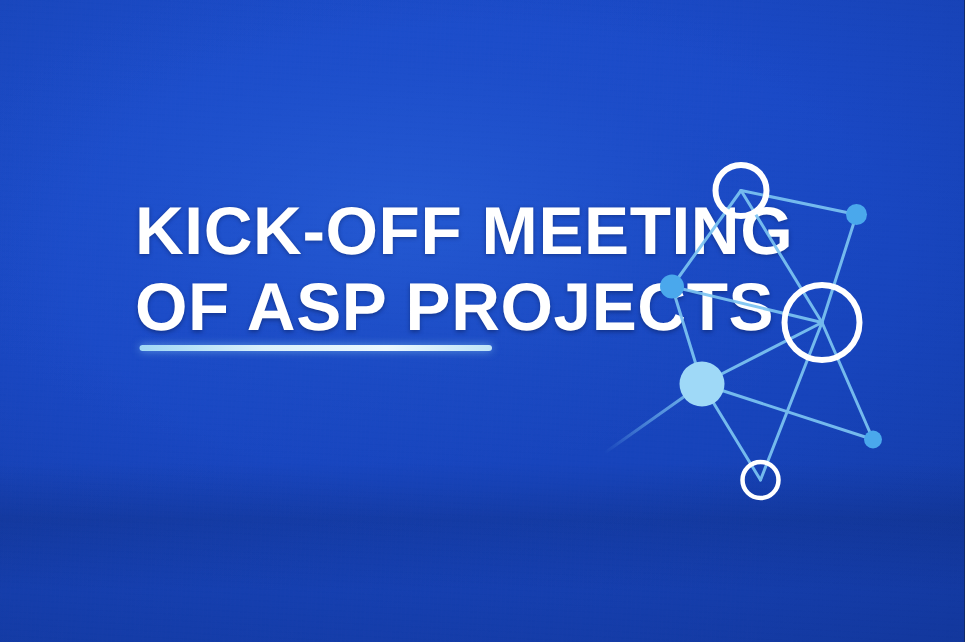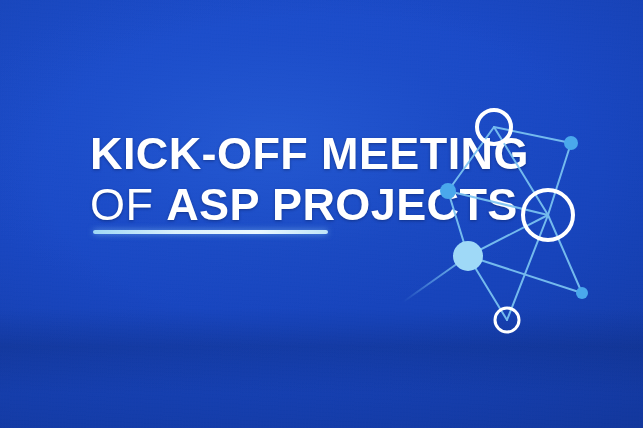--- a/index.html
+++ b/index.html
@@ -58,21 +58,21 @@
   .title-line-1 {
     font-size: 45px;
     font-weight: 700;
     margin-bottom: 6px;
   }
   .title-line-2 {
     font-size: 45px;
     font-weight: 700;
   }
   .title-light {
-    font-weight: 400;
+    font-weight: 700;
   }
   .title-rule {
     position: absolute;
     left: 3px;
     top: 99px;
     width: 235px;
     height: 4px;
     border-radius: 2px;
     background: linear-gradient(to right, #9fd8f5 0%, #d9f0fb 35%, #eaf8ff 70%, #bfe4f7 100%);
     box-shadow: 0 0 6px rgba(160,220,250,0.55);

